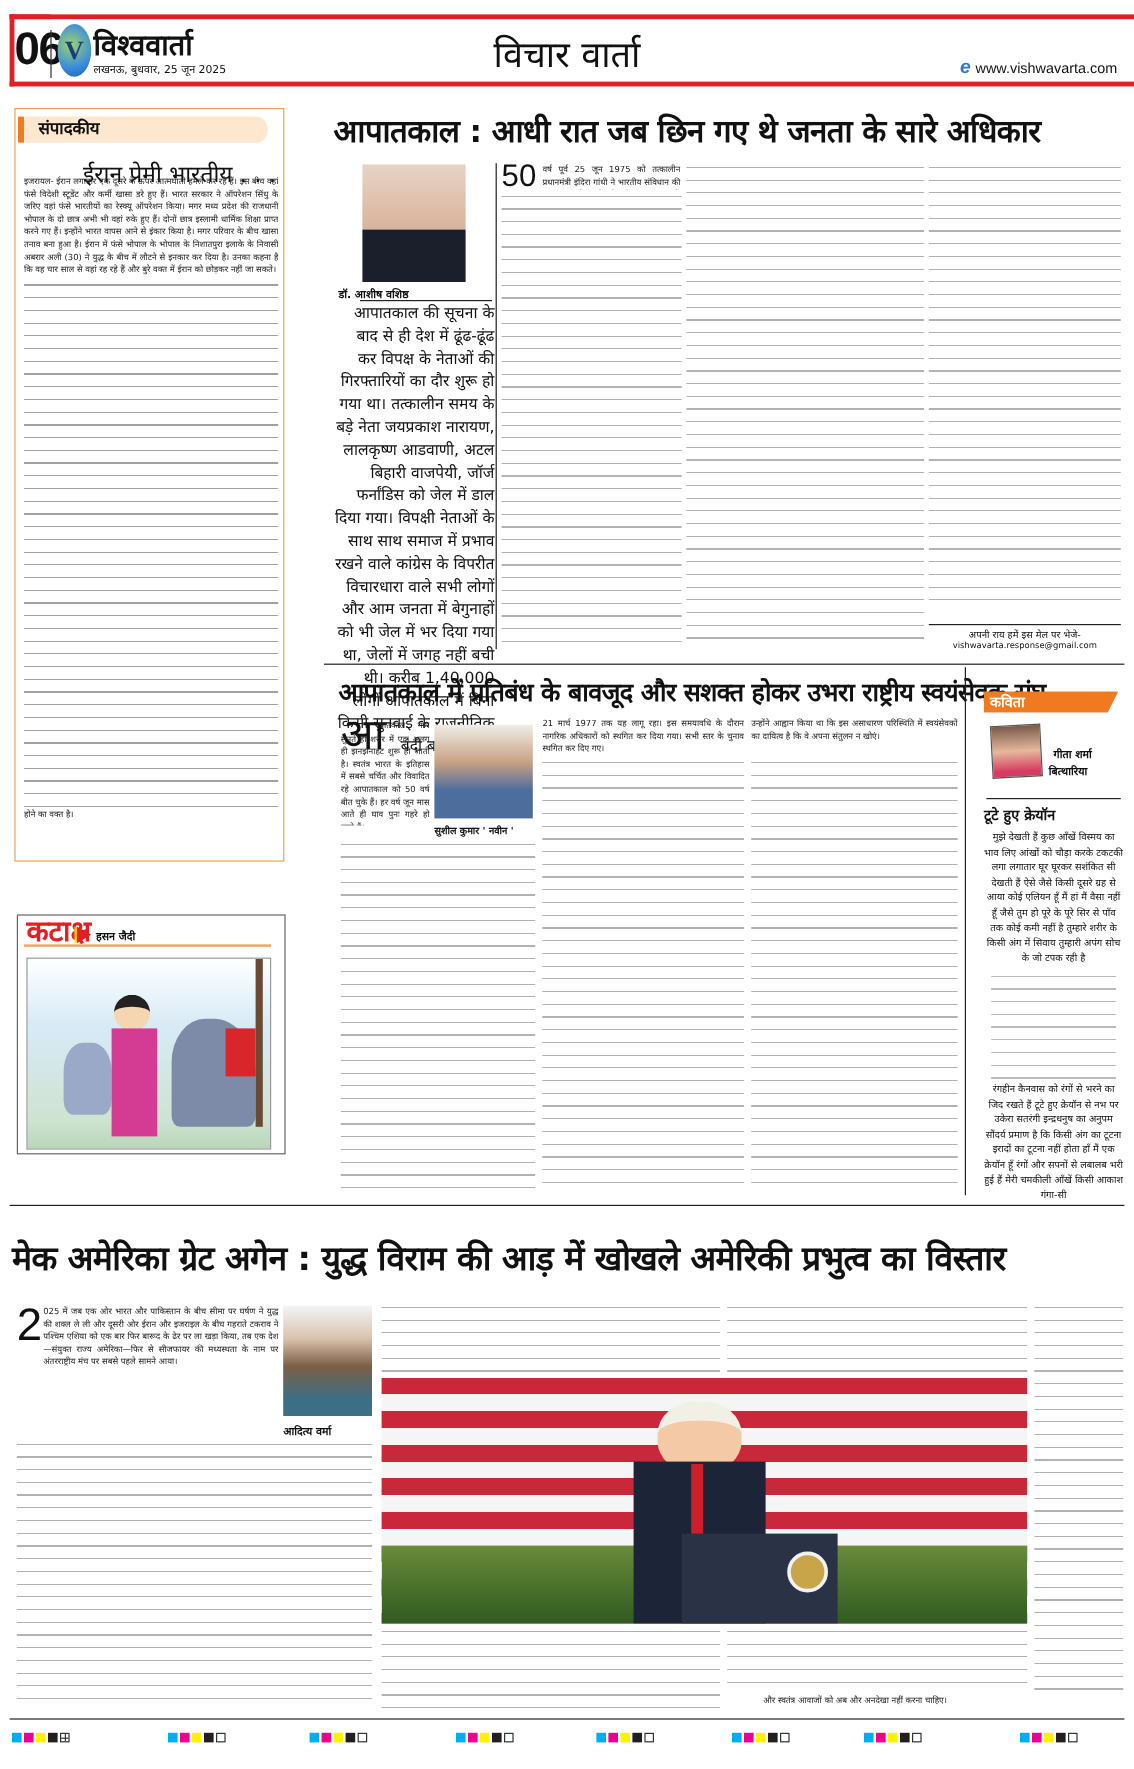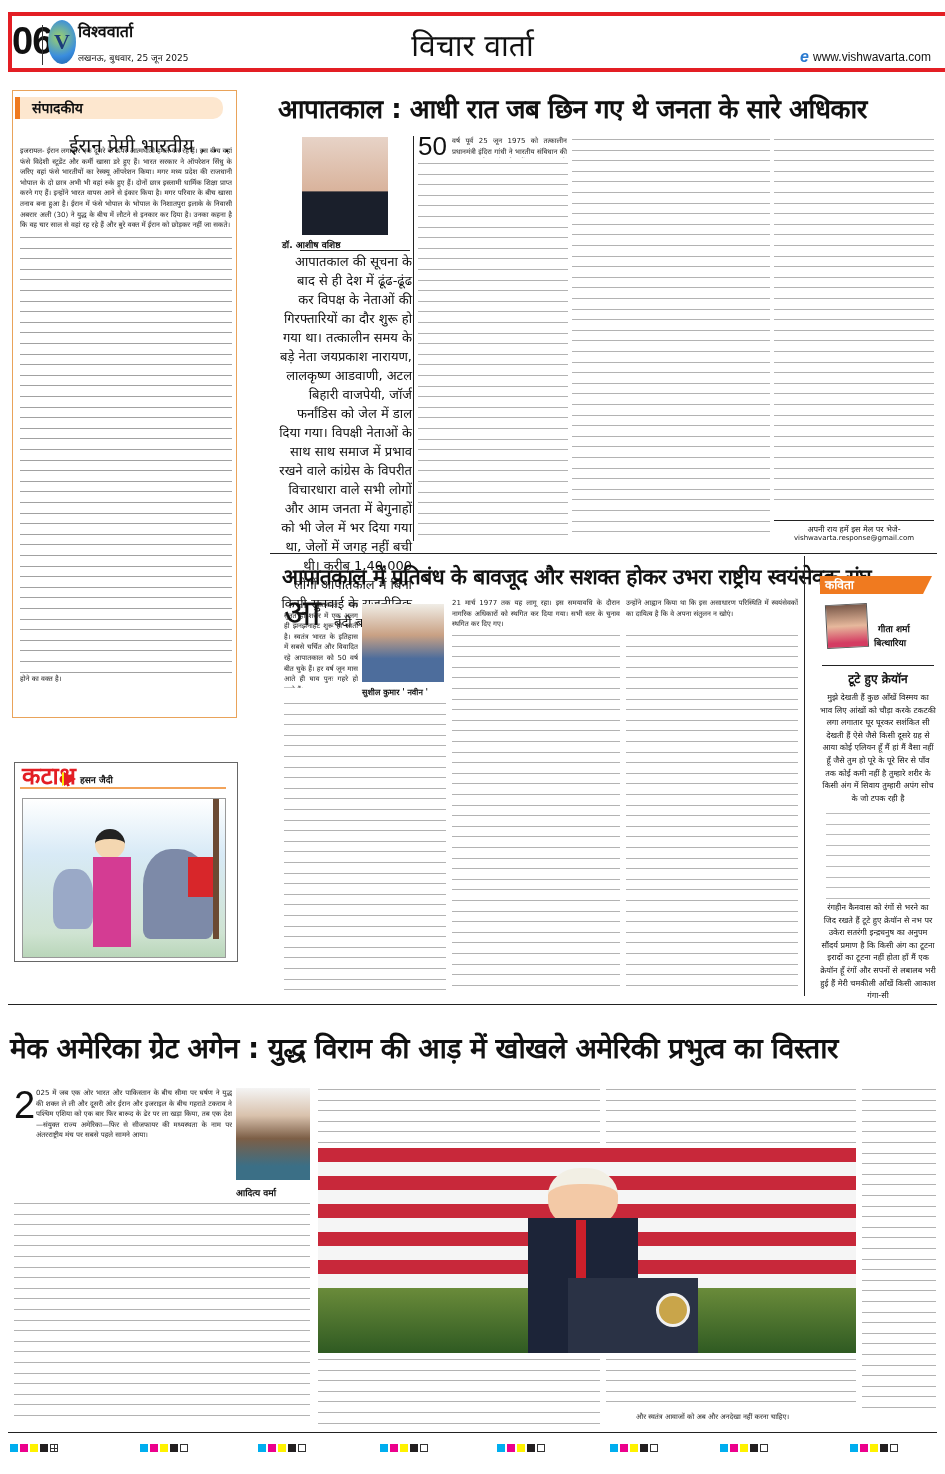--- a/index.html
+++ b/index.html
@@ -3,21 +3,21 @@
 <meta charset="utf-8">
 <style>
 *{box-sizing:border-box;margin:0;padding:0}
 body{width:945px;height:1474px;background:#fff;font-family:"DejaVu Sans",sans-serif;color:#111;position:relative;overflow:hidden}
 .abs{position:absolute}
 .mast{left:8px;top:12px;width:937px;height:60px;border-left:4px solid #e31e24;border-top:4px solid #e31e24;border-bottom:4px solid #e31e24;border-right:none}
 .mast .topcap{position:absolute;left:-4px;top:-4px;width:34px;height:4px;background:#e31e24}
 .pageno{left:12px;top:20px;font-family:"Liberation Sans",sans-serif;font-size:38px;font-weight:bold;letter-spacing:-1px}
 .vsep{left:42px;top:25px;width:1px;height:40px;background:#333}
 .logo{left:48px;top:20px;width:28px;height:44px;border-radius:50%;background:radial-gradient(circle at 40% 40%,#9ed36a,#3a8dde 60%,#1c5fa8);display:flex;align-items:center;justify-content:center;color:#1c3c7a;font-weight:bold;font-size:22px;font-family:"Liberation Serif",serif}
-.brand{left:78px;top:20px;font-size:16px;font-weight:bold}
+.brand{left:78px;top:20px;font-size:24px;font-weight:bold}
 .dateline{left:78px;top:51px;font-size:9px}
 .section{left:0;top:24px;width:945px;text-align:center;font-size:30px}
 .web{right:14px;top:48px;font-size:12px;font-family:"Liberation Sans",sans-serif;display:flex;align-items:center;gap:4px}
 .web .e{color:#2a7ad0;font-weight:bold;font-size:16px;font-style:italic}
 .text{font-size:7px;line-height:10.6px;text-align:justify;color:#222}
 .lines{background:repeating-linear-gradient(#fff 0,#fff 3px,#555 3px,#555 4px,#fff 4px,#fff 10.6px)}
 .edit-box{left:12px;top:90px;width:225px;height:628px;border:1px solid #e9a35a;background:#fff}
 .edit-label{left:15px;top:97px;width:208px;height:22px;background:#fde7cf;border-left:5px solid #f07a1f;border-radius:0 10px 10px 0;padding-left:12px;font-size:14px;font-weight:bold;line-height:22px}
 .edit-title{left:20px;top:132px;width:210px;text-align:right;font-size:19px;font-weight:normal}
 .h1{font-weight:bold;letter-spacing:-0.5px;white-space:nowrap}
@@ -97,21 +97,21 @@
 <div class="abs lines" style="left:452px;top:632px;width:168px;height:360px;opacity:.45"></div>
 <div class="abs text" style="left:626px;top:598px;width:172px;height:32px;overflow:hidden">उन्होंने आह्वान किया था कि इस असाधारण परिस्थिति में स्वयंसेवकों का दायित्व है कि वे अपना संतुलन न खोएं।</div>
 <div class="abs lines" style="left:626px;top:632px;width:172px;height:360px;opacity:.45"></div>
 <div class="abs rule" style="left:804px;top:556px;width:1px;height:440px"></div>
 
 <div class="abs kavita-tag">कविता</div>
 <div class="abs" style="left:826px;top:604px;width:42px;height:44px;background:linear-gradient(#7b5a4a,#e6b89c 50%,#d43c62 90%);border:1px solid #555;transform:rotate(-3deg)"></div>
 <div class="abs" style="left:878px;top:622px;font-size:9px;font-weight:bold">गीता शर्मा</div>
 <div class="abs" style="left:874px;top:636px;font-size:9px;font-weight:bold">बित्थारिया</div>
 <div class="abs rule" style="left:822px;top:665px;width:112px;height:1px"></div>
-<div class="abs" style="left:820px;top:670px;width:116px;text-align:center;font-size:12px;font-weight:bold">टूटे हुए क्रेयॉन</div>
+<div class="abs" style="left:820px;top:670px;width:116px;font-size:12px;font-weight:bold">टूटे हुए क्रेयॉन</div>
 <div class="abs poem" style="left:820px;top:692px;width:116px;height:116px;overflow:hidden">मुझे देखती हैं कुछ आँखें विस्मय का भाव लिए आंखों को चौड़ा करके टकटकी लगा लगातार घूर घूरकर सशंकित सी देखती हैं ऐसे जैसे किसी दूसरे ग्रह से आया कोई एलियन हूँ मैं हां मैं वैसा नहीं हूँ जैसे तुम हो पूरे के पूरे सिर से पाँव तक कोई कमी नहीं है तुम्हारे शरीर के किसी अंग में सिवाय तुम्हारी अपंग सोच के जो टपक रही है</div>
 <div class="abs lines" style="left:826px;top:810px;width:104px;height:90px;opacity:.4"></div>
 <div class="abs poem" style="left:820px;top:902px;width:116px;height:100px;overflow:hidden">रंगहीन कैनवास को रंगों से भरने का जिद रखते हैं टूटे हुए क्रेयॉन से नभ पर उकेरा सतरंगी इन्द्रधनुष का अनुपम सौंदर्य प्रमाण है कि किसी अंग का टूटना इरादों का टूटना नहीं होता हाँ मैं एक क्रेयॉन हूँ रंगों और सपनों से लबालब भरी हुई हैं मेरी चमकीली आँखें किसी आकाश गंगा-सी</div>
 
 <div class="abs rule" style="left:8px;top:1004px;width:929px;height:1px"></div>
 
 <div class="abs h1" style="left:10px;top:1028px;font-size:28px">मेक अमेरिका ग्रेट अगेन : युद्ध विराम की आड़ में खोखले अमेरिकी प्रभुत्व का विस्तार</div>
 <div class="abs" style="left:14px;top:1086px;font-size:38px;line-height:38px;font-family:'Liberation Sans',sans-serif">2</div>
 <div class="abs text" style="left:36px;top:1088px;width:196px;height:112px;overflow:hidden">025 में जब एक ओर भारत और पाकिस्तान के बीच सीमा पर घर्षण ने युद्ध की शक्ल ले ली और दूसरी ओर ईरान और इजराइल के बीच गहराते टकराव ने पश्चिम एशिया को एक बार फिर बारूद के ढेर पर ला खड़ा किया, तब एक देश—संयुक्त राज्य अमेरिका—फिर से सीजफायर की मध्यस्थता के नाम पर अंतरराष्ट्रीय मंच पर सबसे पहले सामने आया।</div>
 <div class="abs" style="left:236px;top:1088px;width:74px;height:92px;background:linear-gradient(#f4f4f4 0,#d9c2ad 30%,#7c5e46 55%,#3b6f86 85%)"></div>

